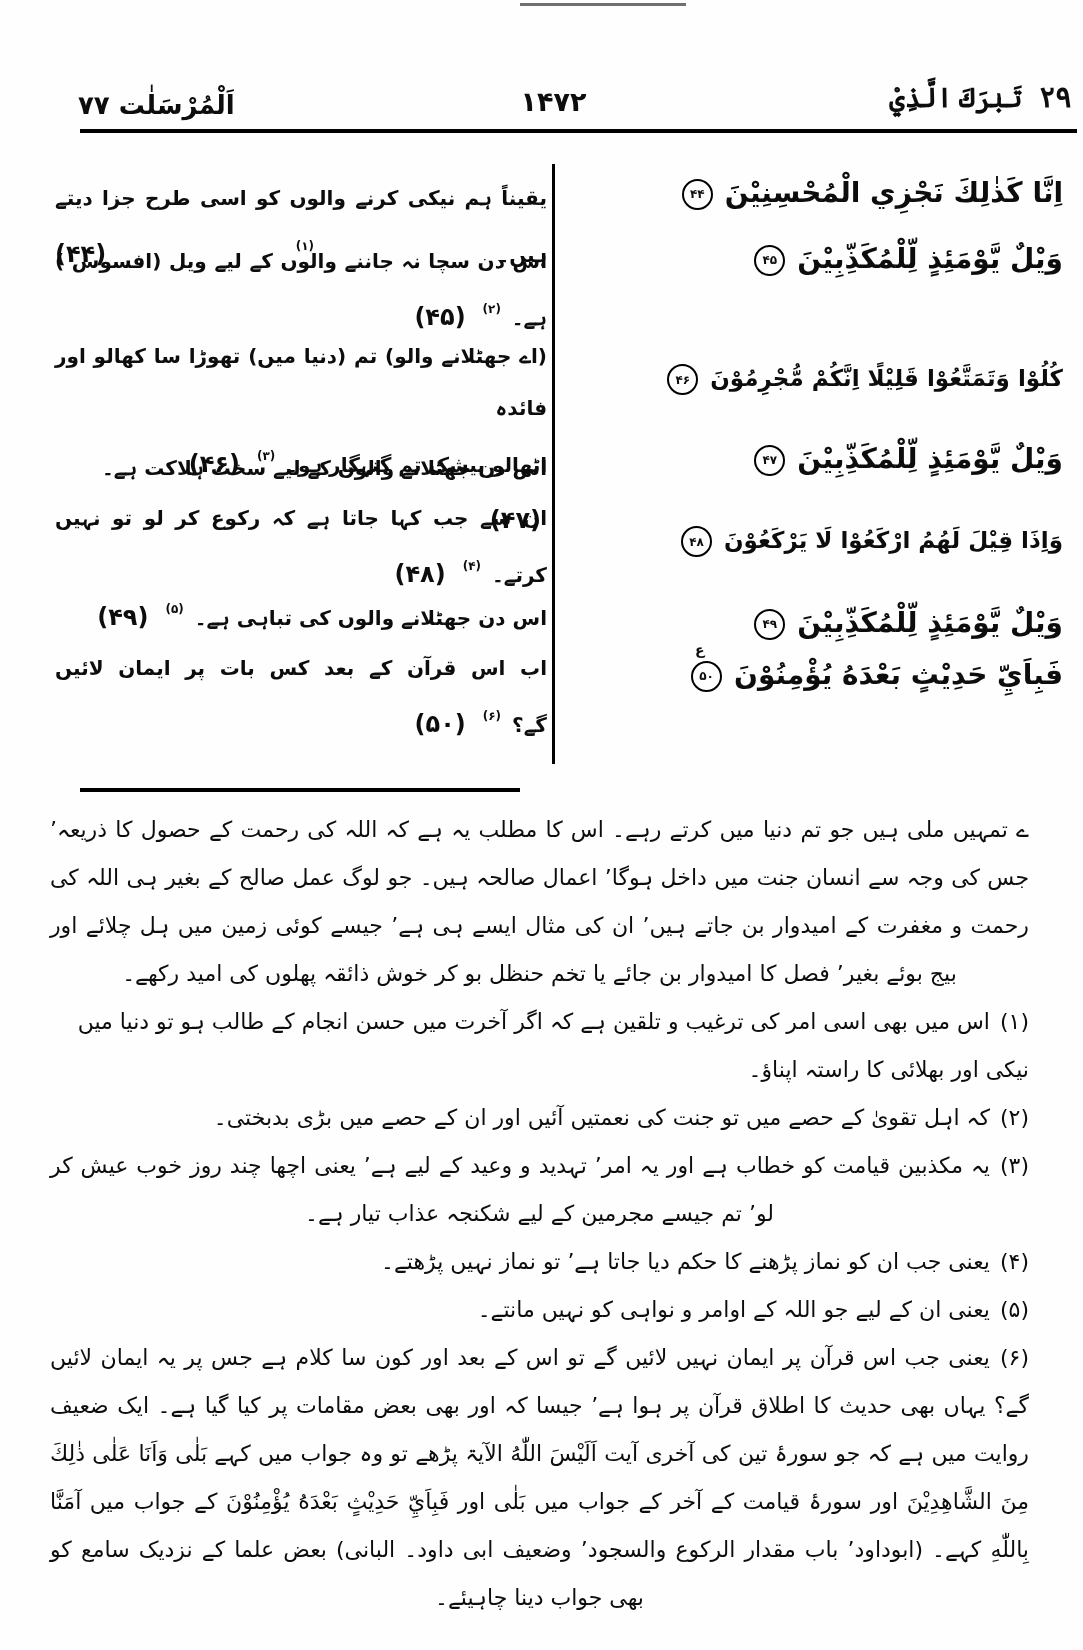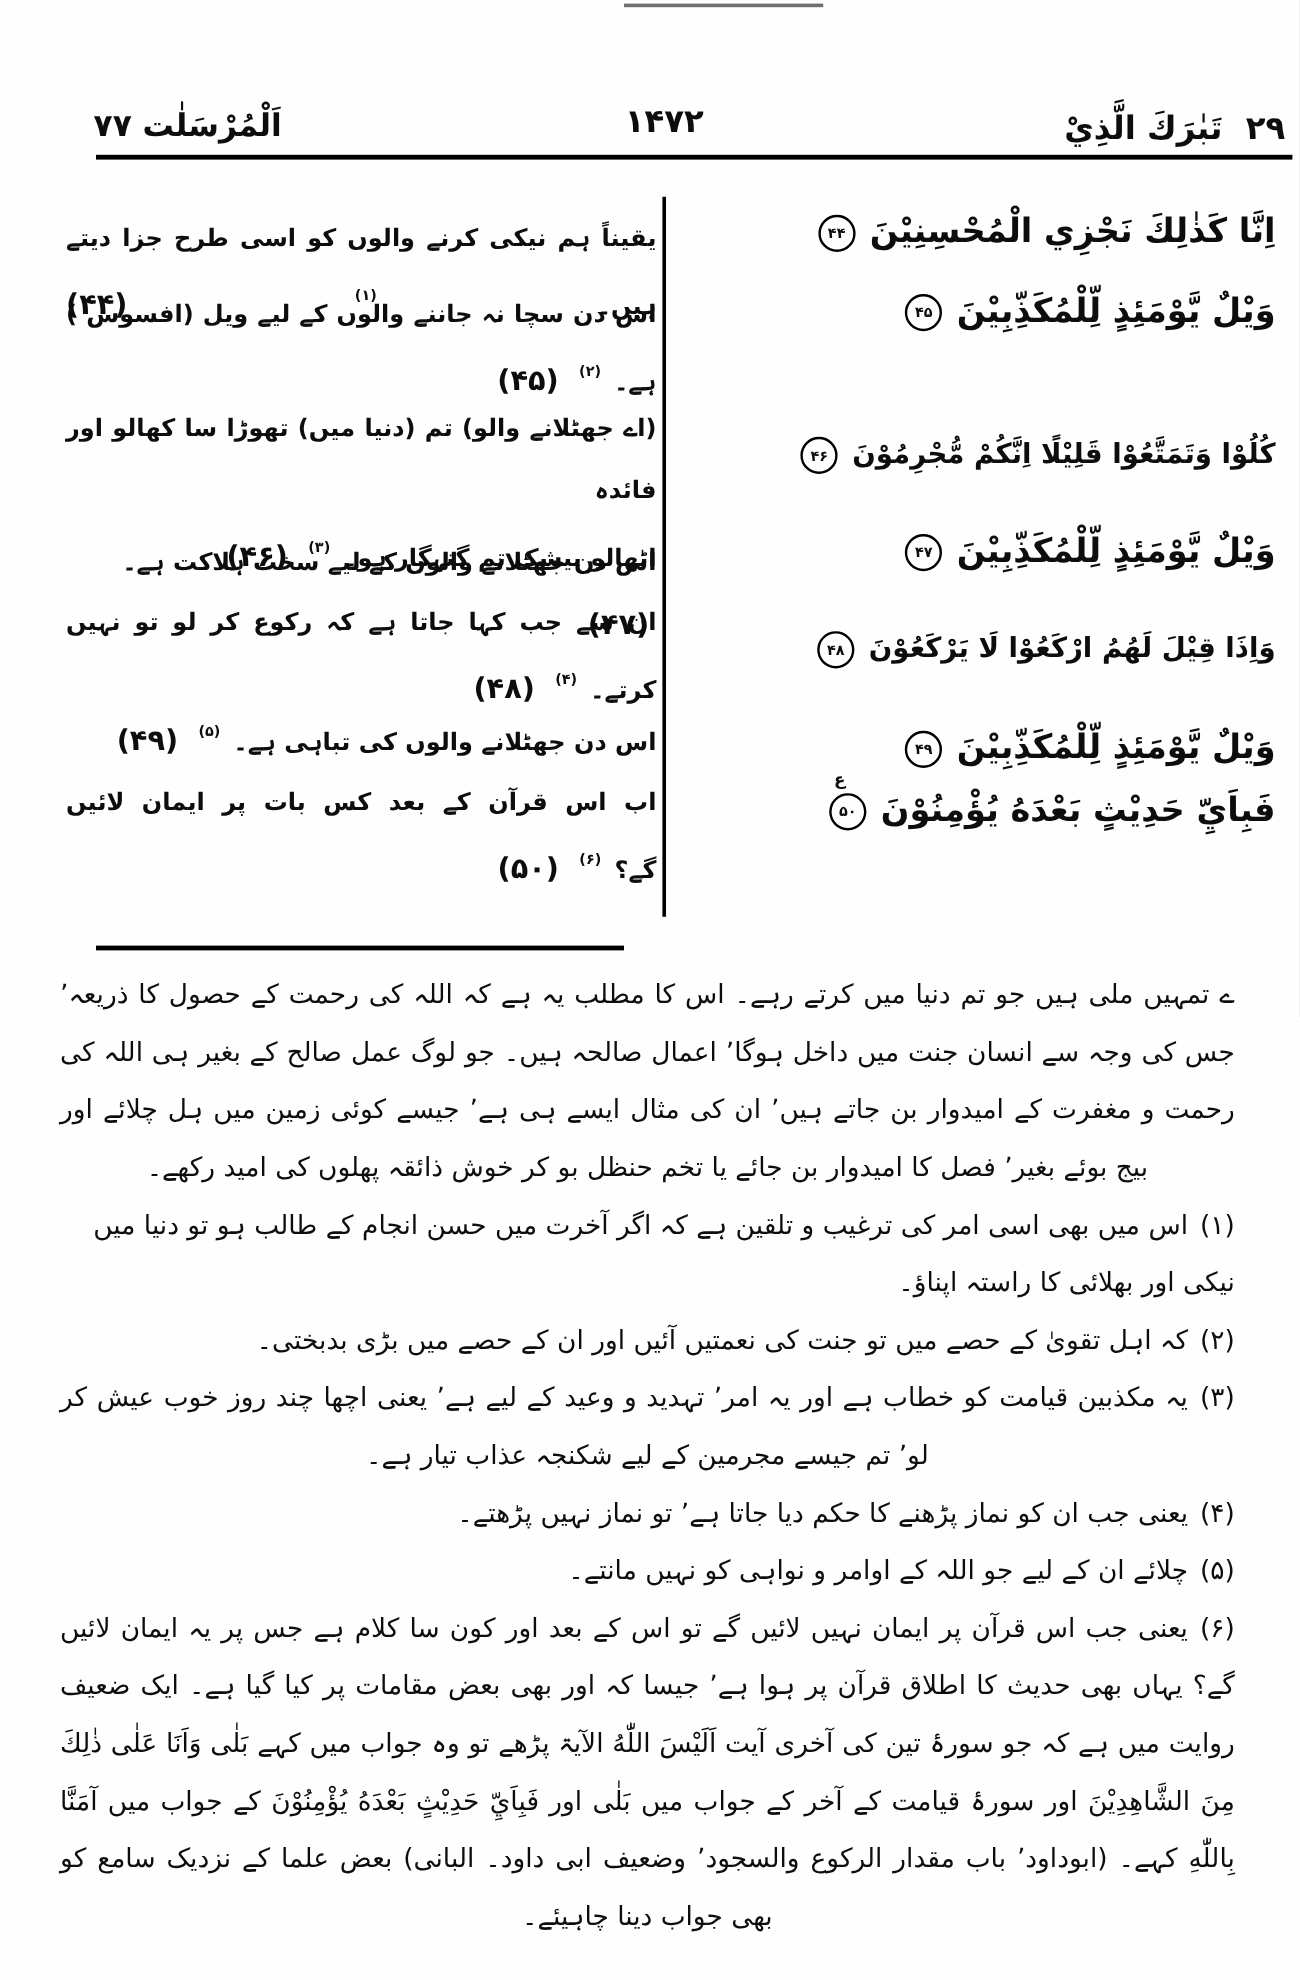--- a/index.html
+++ b/index.html
@@ -9,21 +9,21 @@
     margin:0 auto;
     background:#fefefe;
     color:#0d0d0d;
     font-family:"DejaVu Sans", sans-serif;
     overflow:hidden;
   }
   
   .top-mark{position:absolute;left:520px;top:3px;width:166px;height:3px;background:#6f6f6f;}
   
   .hdr{position:absolute;top:0;left:0;width:100%;height:150px;}
-  .hdr-right{position:absolute;top:92px;right:12px;direction:rtl;font-size:27px;font-weight:bold;white-space:nowrap;}
+  .hdr-right{position:absolute;top:82px;right:12px;direction:rtl;font-size:27px;font-weight:bold;white-space:nowrap;font-family:Liberation Serif, serif;}
   .hdr-right .num{margin-left:10px;}
   .hdr-center{position:absolute;top:86px;left:12px;width:100%;text-align:center;font-size:27px;font-weight:bold;letter-spacing:1px;}
   .hdr-left{position:absolute;top:90px;left:78px;direction:rtl;font-size:26px;font-weight:bold;white-space:nowrap;}
   .header-rule{position:absolute;top:129px;left:80px;width:997px;height:4px;background:#000;}
   
   .columns{position:absolute;top:150px;left:0;width:1083px;height:645px;}
   .vdivider{position:absolute;left:552px;top:14px;width:3px;height:600px;background:#000;}
   .verse{position:absolute;right:20px;direction:rtl;white-space:nowrap;font-weight:bold;font-size:28px;}
   .verse.long{font-size:23px;margin-top:24px;}
   .verse .ar{letter-spacing:0;}
@@ -161,20 +161,20 @@
     <p class="fnote h1line">
       <span class="fnnum">(۲)</span><span>کہ اہل تقویٰ کے حصے میں تو جنت کی نعمتیں آئیں اور ان کے حصے میں بڑی بدبختی۔</span>
     </p>
     <p class="fnote multi" style="min-height:96px">
       <span class="fnnum">(۳)</span><span>یہ مکذبین قیامت کو خطاب ہے اور یہ امر’ تہدید و وعید کے لیے ہے’ یعنی اچھا چند روز خوب عیش کر لو’ تم جیسے مجرمین کے لیے شکنجہ عذاب تیار ہے۔</span>
     </p>
     <p class="fnote h1line">
       <span class="fnnum">(۴)</span><span>یعنی جب ان کو نماز پڑھنے کا حکم دیا جاتا ہے’ تو نماز نہیں پڑھتے۔</span>
     </p>
     <p class="fnote h1line">
-      <span class="fnnum">(۵)</span><span>چلائے ان کے لیے جو اللہ کے اوامر و نواہی کو نہیں مانتے۔</span>
+      <span class="fnnum">(۵)</span><span>یعنی ان کے لیے جو اللہ کے اوامر و نواہی کو نہیں مانتے۔</span>
     </p>
     <p class="fnote multi" style="min-height:240px">
       <span class="fnnum">(۶)</span><span>یعنی جب اس قرآن پر ایمان نہیں لائیں گے تو اس کے بعد اور کون سا کلام ہے جس پر یہ ایمان لائیں گے؟ یہاں بھی حدیث کا اطلاق قرآن پر ہوا ہے’ جیسا کہ اور بھی بعض مقامات پر کیا گیا ہے۔ ایک ضعیف روایت میں ہے کہ جو سورۂ تین کی آخری آیت اَلَيْسَ اللّٰهُ الآیۃ پڑھے تو وہ جواب میں کہے بَلٰى وَاَنَا عَلٰى ذٰلِكَ مِنَ الشَّاهِدِيْنَ اور سورۂ قیامت کے آخر کے جواب میں بَلٰى اور فَبِاَيِّ حَدِيْثٍ بَعْدَهُ يُؤْمِنُوْنَ کے جواب میں آمَنَّا بِاللّٰهِ کہے۔ (ابوداود’ باب مقدار الرکوع والسجود’ وضعیف ابی داود۔ البانی) بعض علما کے نزدیک سامع کو بھی جواب دینا چاہیئے۔</span>
     </p>
   </section>
 
 </div>
 
 </body></html>

